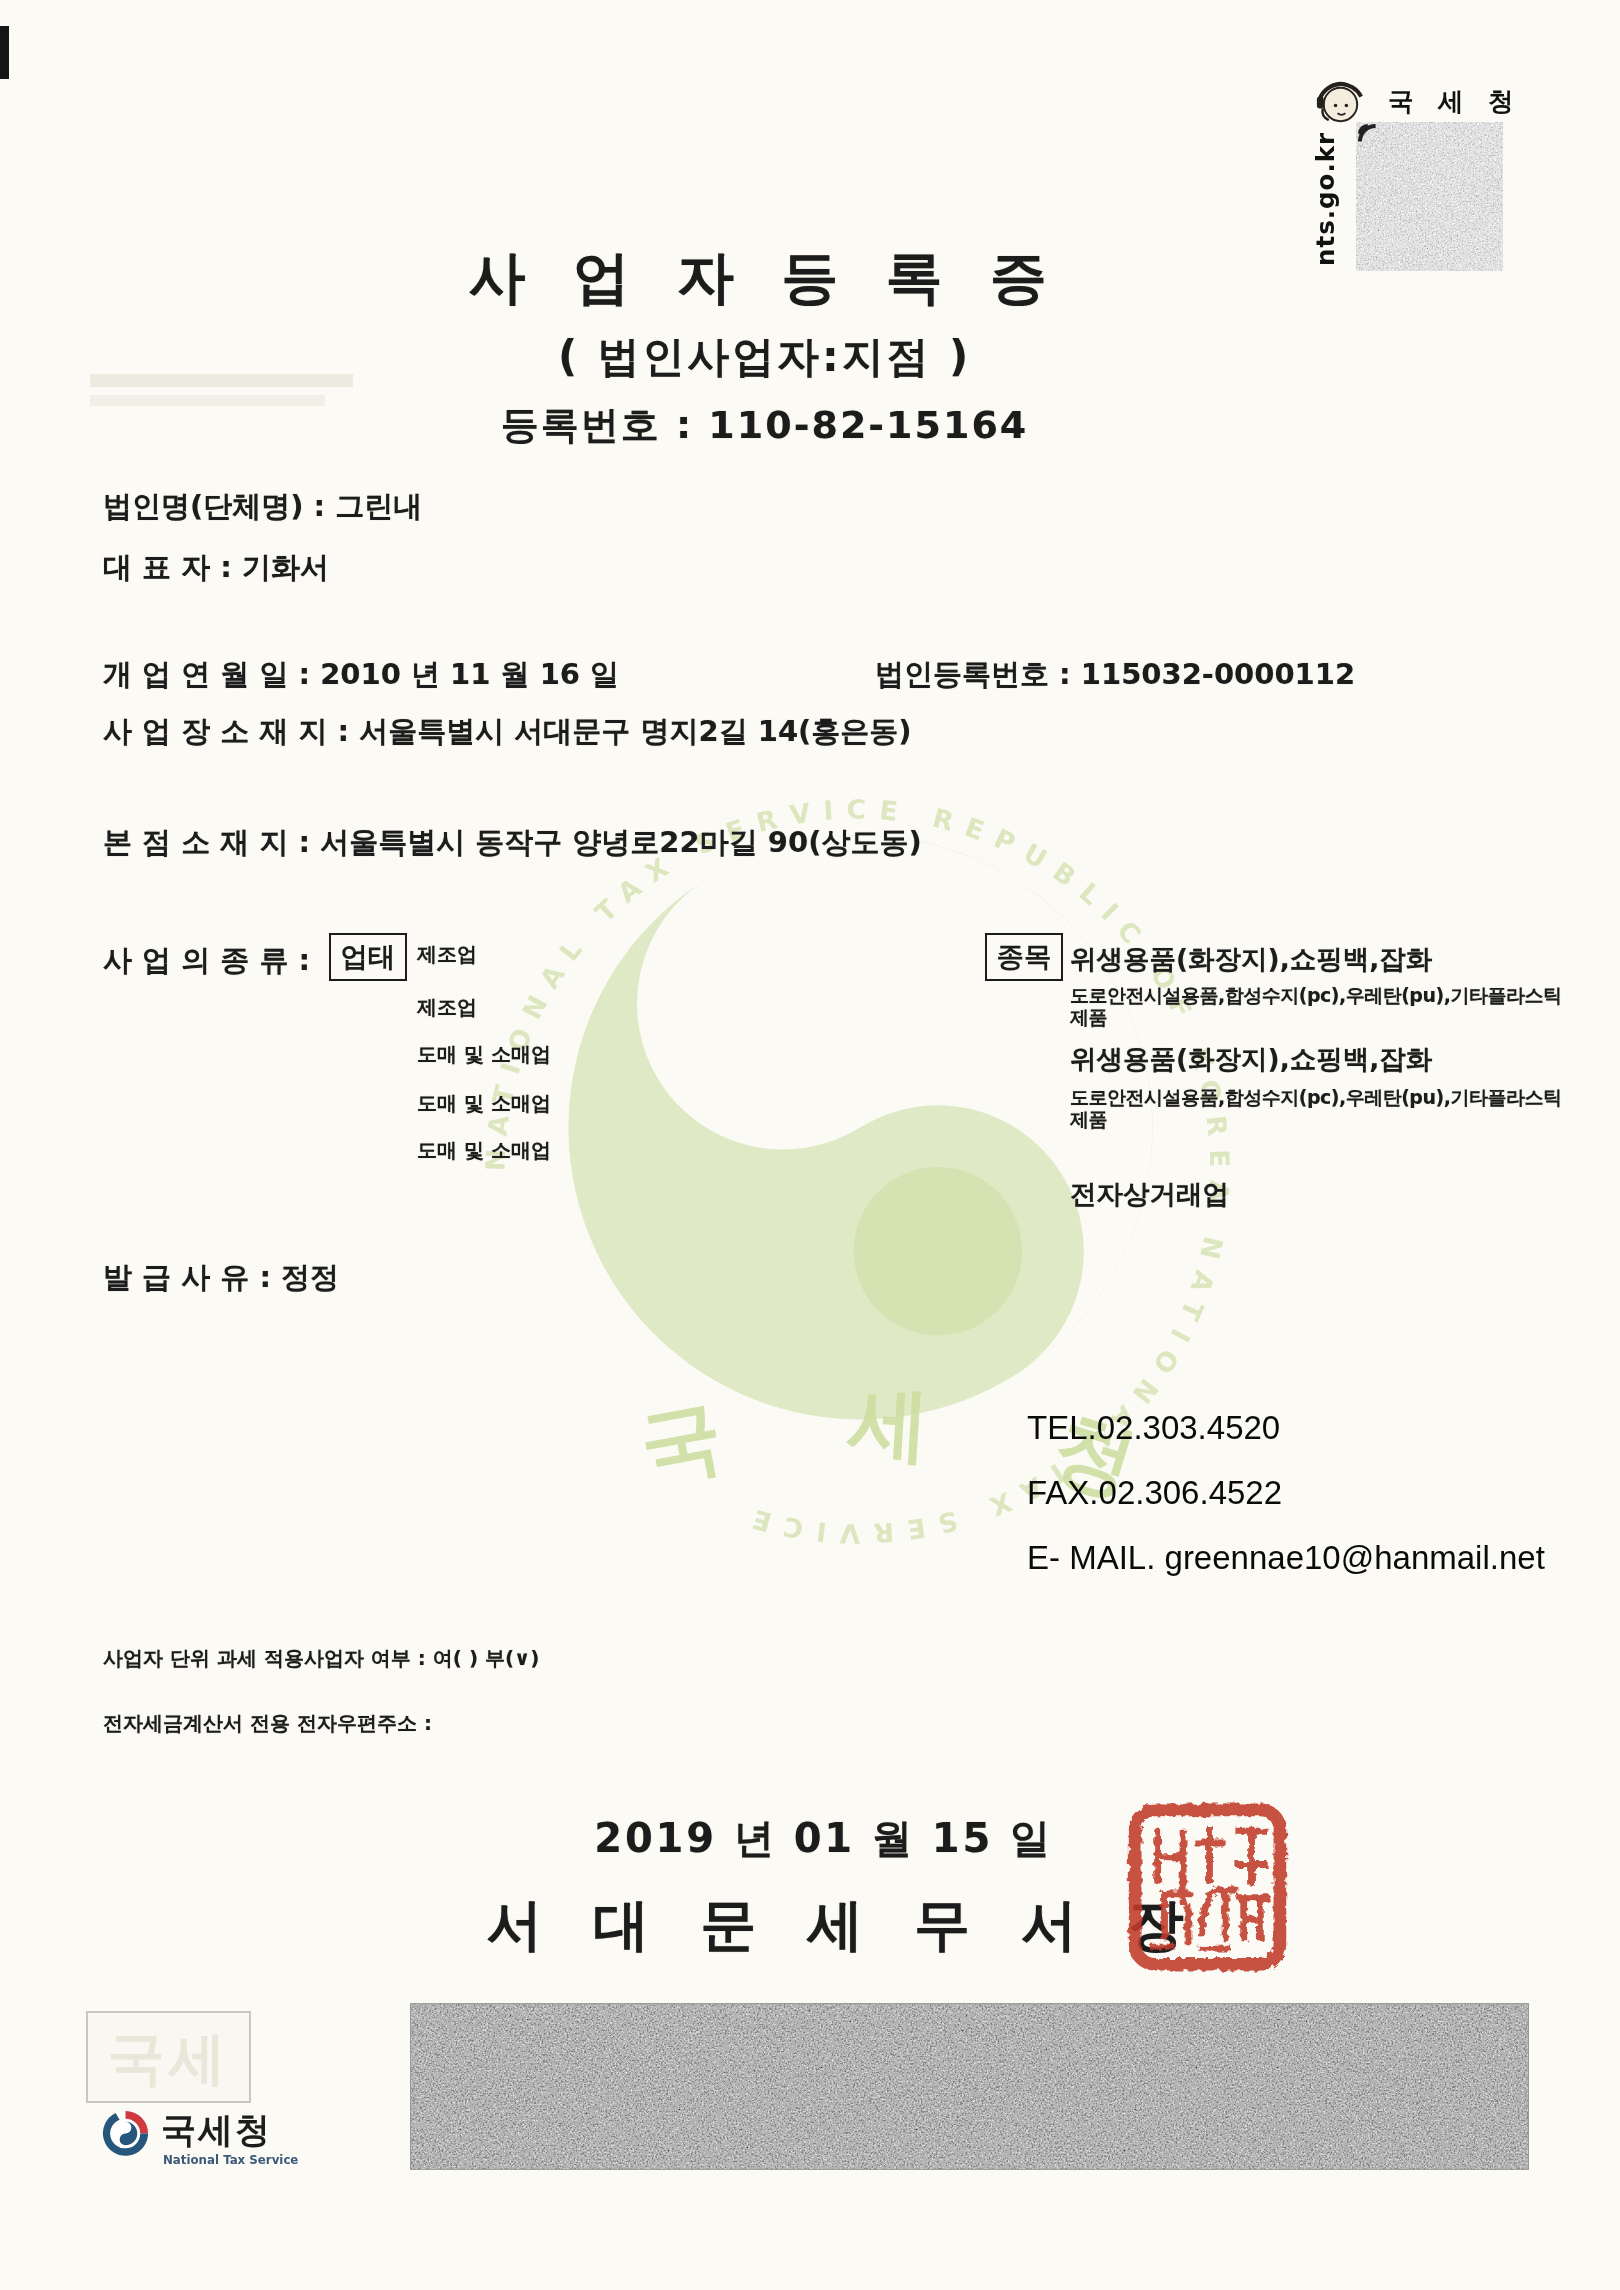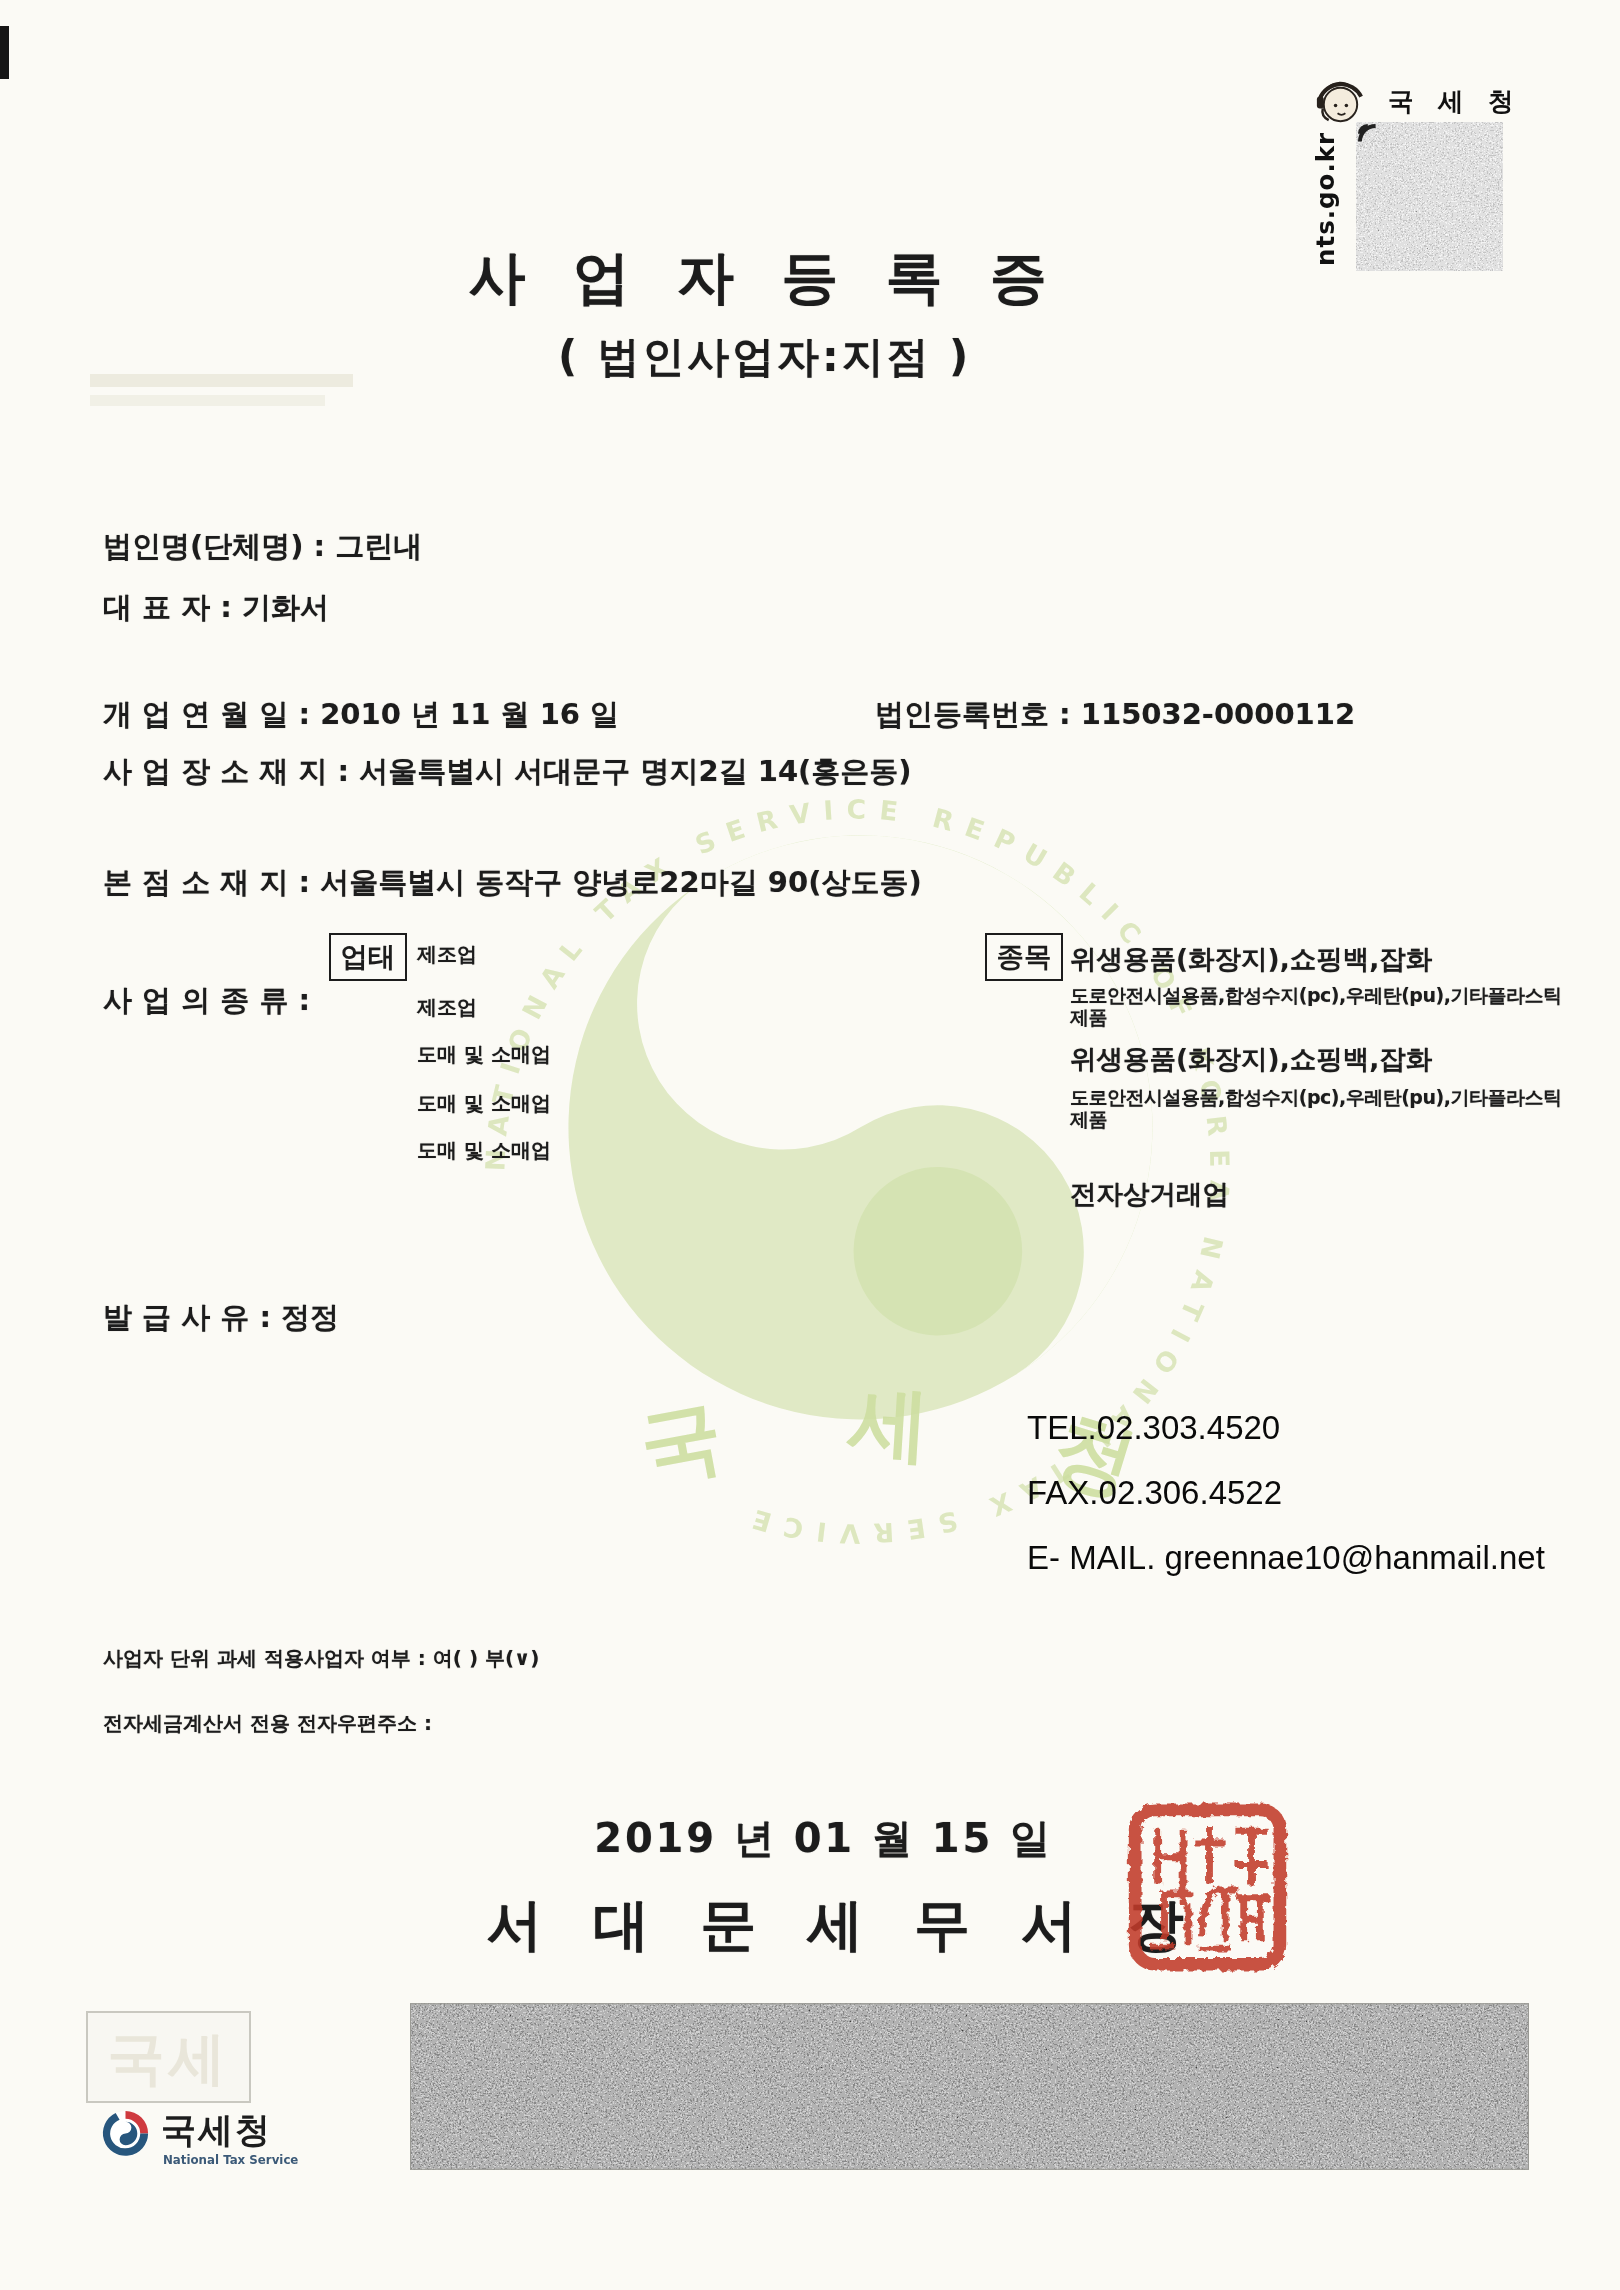--- a/index.html
+++ b/index.html
@@ -8,21 +8,21 @@
     background:#fbfaf5;overflow:hidden;
     font-family:"DejaVu Sans","Liberation Sans",sans-serif;
     color:#1c1c1c;
   }
   .abs{position:absolute;}
   .ktext{font-weight:700;text-shadow:0 0 1px rgba(40,40,40,.4);white-space:nowrap;}
   .centerline{left:0;width:1529px;text-align:center;}
   .doc-title{top:240px;font-size:57px;letter-spacing:13.7px;font-weight:700;}
   .doc-subtitle{top:329px;font-size:42px;letter-spacing:2.9px;font-weight:700;}
   .doc-regno{top:400px;font-size:38px;letter-spacing:2px;font-weight:700;}
-  .f30{font-size:29px;margin-top:40px;}
+  .f30{font-size:29px;}
   .f29{font-size:20px;}
   .kindbox{width:74px;height:44px;border:2.9px solid #1c1c1c;text-align:center;
     line-height:43px;font-size:27.4px;font-weight:700;background:rgba(251,250,245,.55);}
   .jsmall{font-size:19px;width:495px;line-height:1.18;white-space:normal;letter-spacing:-0.5px;}
   .contact{font-family:"Liberation Sans","DejaVu Sans",sans-serif;font-size:33px;
     color:#0a0a0a;font-weight:400;white-space:nowrap;}
   .dateline{top:1811px;left:196px;width:1255px;text-align:center;font-size:40px;
     letter-spacing:2.9px;font-weight:700;}
   .officeline{top:1888px;left:196px;width:1294px;text-align:center;font-size:56px;
     letter-spacing:15.7px;font-weight:700;}
@@ -90,20 +90,21 @@
           <feFuncA type="linear" slope="0" intercept="1"></feFuncA>
         </feComponentTransfer>
       </filter>
     </defs>
     <rect x="0" y="0" width="150" height="152" filter="url(#qrNoise)"></rect>
     <path d="M 4,20 A 16,16 0 0 1 20,4 M 4,12 A 8,8 0 0 1 12,4" fill="none" stroke="#222" stroke-width="4"></path>
   </svg>
 
   <div class="abs ktext centerline doc-title">사 업 자 등 록 증</div>
   <div class="abs ktext centerline doc-subtitle">( 법인사업자:지점 )</div>
+  <div class="abs ktext centerline doc-regno">등록번호 : 110-82-15164</div>
 
   <div class="abs ktext f30" style="left:103px;top:487px;">법인명(단체명) : 그린내</div>
   <div class="abs ktext f30" style="left:103px;top:548px;">대      표      자 : 기화서</div>
   <div class="abs ktext f30" style="left:103px;top:655px;">개 업 연 월 일 : 2010 년 11 월 16 일</div>
   <div class="abs ktext f30" style="left:875px;top:655px;">법인등록번호 : 115032-0000112</div>
   <div class="abs ktext f30" style="left:103px;top:712px;">사 업 장  소 재 지 : 서울특별시 서대문구 명지2길 14(홍은동)</div>
   <div class="abs ktext f30" style="left:103px;top:823px;">본 점 소 재 지 : 서울특별시 동작구 양녕로22마길 90(상도동)</div>
 
   <div class="abs ktext f30" style="left:103px;top:941px;">사 업 의    종 류 :</div>
   <div class="abs kindbox" style="left:329px;top:933px;">업태</div>

